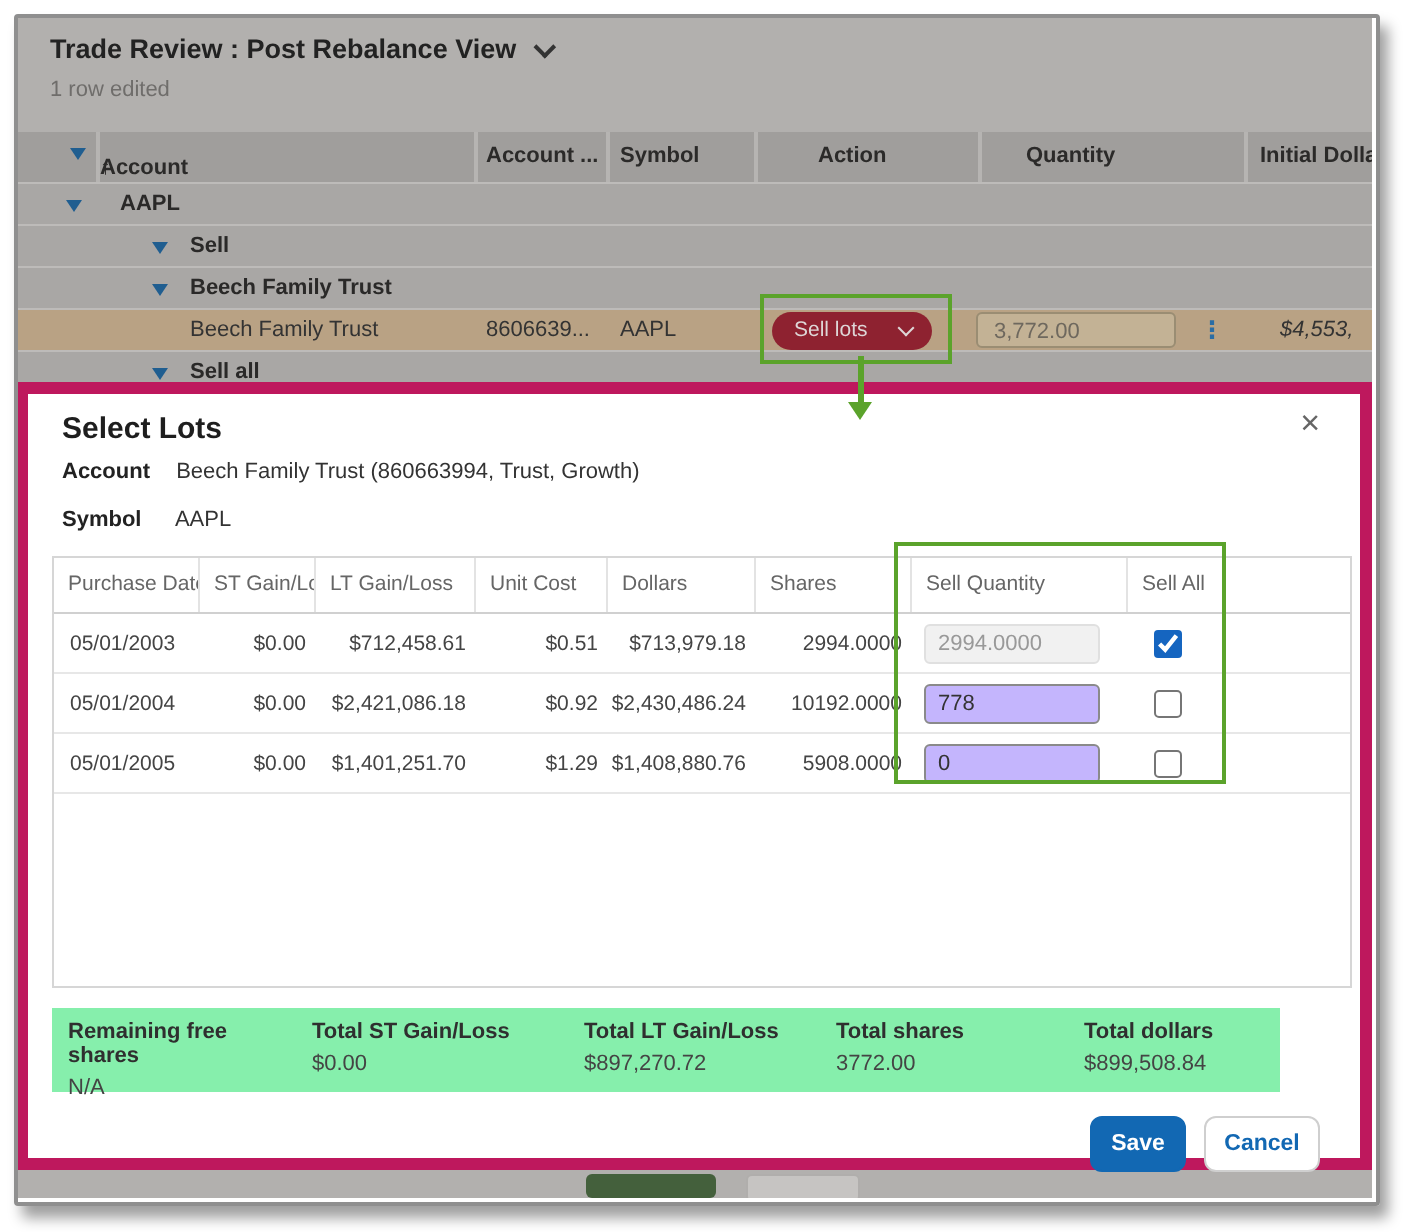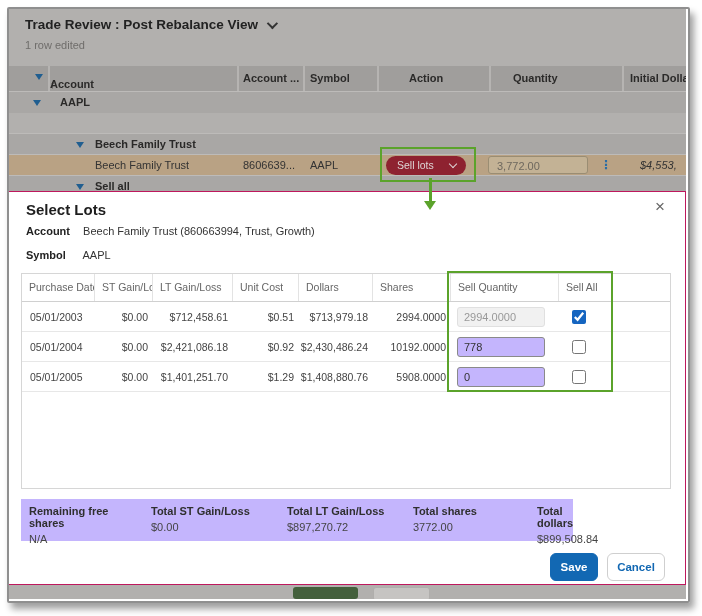--- a/index.html
+++ b/index.html
@@ -33,40 +33,40 @@
            font-family:"Liberation Sans",sans-serif;}
   .kebab{position:absolute;left:591px;top:3px;font-size:12px;font-weight:bold;color:#2a6da5;letter-spacing:0;}
   .init-dollar{position:absolute;left:631px;top:4px;color:#2a2928;font-style:italic;}
   .dim-btn{position:absolute;height:12px;border-radius:3px;z-index:1;}
   
   .ann{position:absolute;border:2.5px solid #5ba32b;z-index:30;pointer-events:none;}
   .arrow-stem{position:absolute;left:429px;top:178px;width:3px;height:24px;background:#5ba32b;z-index:30;}
   .arrow-head{position:absolute;left:424px;top:201px;width:0;height:0;border-left:6.5px solid transparent;
               border-right:6.5px solid transparent;border-top:9px solid #5ba32b;z-index:30;}
   
-  .modal{position:absolute;left:8px;top:191px;width:678px;height:394px;background:#fff;border:1px solid #be185d;
+  .modal{position:absolute;left:8px;top:191px;width:678px;height:394px;background:#fff;border:6px solid #be185d;
          box-sizing:border-box;z-index:10;}
   .m-title{position:absolute;left:17px;top:9px;font-size:15px;font-weight:bold;color:#1e1e1e;}
   .m-close{position:absolute;right:20px;top:6px;font-size:17px;color:#666;cursor:pointer;line-height:17px;}
   .m-info{position:absolute;left:17px;font-size:11px;color:#333;}
   .m-info b{display:inline-block;width:54px;color:#222;}
   .lots{position:absolute;left:12px;top:81px;width:650px;height:216px;border:1px solid #d6d6d6;box-sizing:border-box;
         font-size:10.5px;color:#444;}
   .lrow{display:grid;grid-template-columns:72px 58px 80px 66px 74px 78px 108px 56px 1fr;align-items:center;}
   .lhead{height:27px;border-bottom:1px solid #d0d0d0;color:#666;}
   .lhead .hc{padding-left:7px;border-left:1px solid #e3e3e3;height:27px;line-height:27px;white-space:nowrap;overflow:hidden;}
   .lhead .hc:first-child{border-left:none;}
   .ldata{height:29px;border-bottom:1px solid #e7e7e7;}
   .ldata .c-l{padding-left:8px;text-align:left;}
   .ldata .c-r{text-align:right;padding-right:4px;}
   .sq-input{width:88px;height:20px;margin-left:7px;border:1px solid #8a8a8a;border-radius:3px;font-size:11px;color:#333;
             padding-left:6px;box-sizing:border-box;font-family:"Liberation Sans",sans-serif;background:#c4b5fd;}
   .sq-input:disabled{background:#f1f1f1;border-color:#e0e0e0;color:#999;}
   .sa-check{width:14px;height:14px;accent-color:#1565c0;margin-left:14px;}
-  .m-footer{position:absolute;left:12px;top:307px;width:552px;height:42px;background:#c4b5fd;
+  .m-footer{position:absolute;left:12px;top:307px;width:614px;height:42px;background:#86efac;
             display:grid;grid-template-columns:122px 136px 126px 124px 1fr;font-size:11px;}
   .m-footer .fcell{padding:6px 0 0 8px;}
   .m-footer .flab{font-weight:bold;color:#2f2f2f;display:block;margin-bottom:4px;}
   .m-footer .fval{color:#444;}
   .m-buttons{position:absolute;right:20px;top:361px;display:flex;gap:9px;}
   .btn{height:28px;border-radius:6px;font-size:11.5px;font-weight:bold;box-sizing:border-box;cursor:pointer;
        font-family:"Liberation Sans",sans-serif;}
   .btn-save{width:48px;background:#1268b3;color:#fff;border:1px solid #1268b3;}
   .btn-cancel{width:58px;background:#fff;color:#1268b3;border:1px solid #cfcfcf;}
 </style>
@@ -97,20 +97,24 @@
         <i class="vsep" style="left:294px;"></i>
       <i class="vsep" style="left:368px;"></i>
         <i class="vsep" style="left:480px;"></i>
         <i class="vsep" style="left:613px;"></i>
     </div>
 
     <div class="grow" style="top:82px;">
       <span class="tri" style="left:24px;"></span>
       <span class="lbl" style="left:51px;">AAPL</span>
     </div>
+    <div class="grow" style="top:103px;">
+      <span class="tri" style="left:67px;"></span>
+      <span class="lbl" style="left:86px;">Sell</span>
+    </div>
     <div class="grow" style="top:124px;">
       <span class="tri" style="left:67px;"></span>
       <span class="lbl" style="left:86px;">Beech Family Trust</span>
     </div>
 
     <div class="grow leaf" style="top:145px;height:20px;">
       <span class="cell" style="left:86px;">Beech Family Trust</span>
       <span class="cell" style="left:234px;">8606639...</span>
       <span class="cell" style="left:301px;">AAPL</span>
       <div class="sell-btn">

